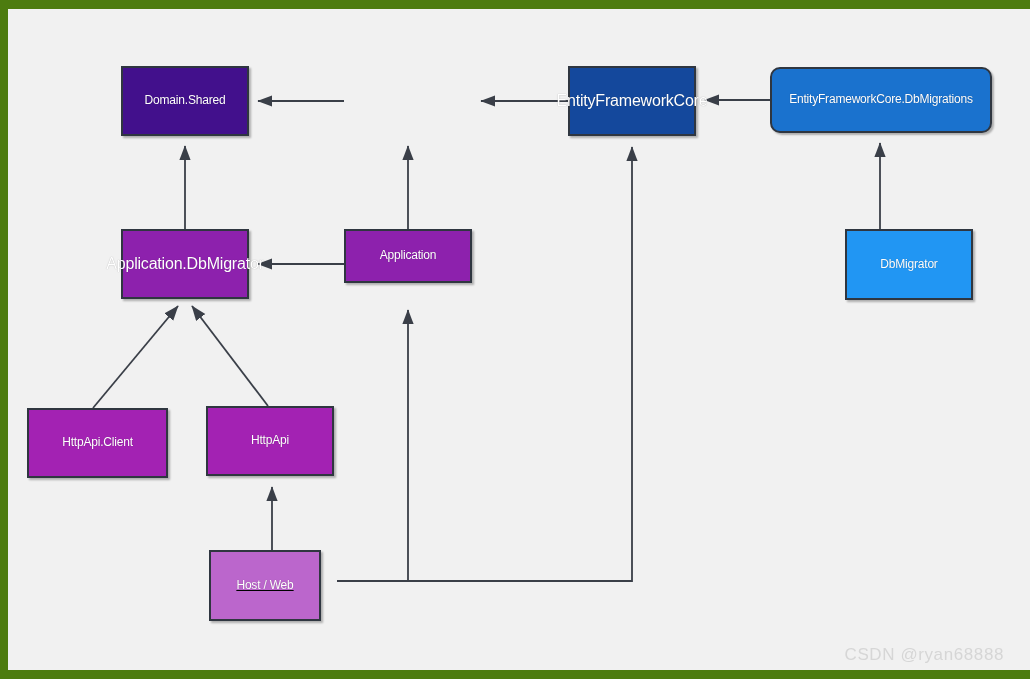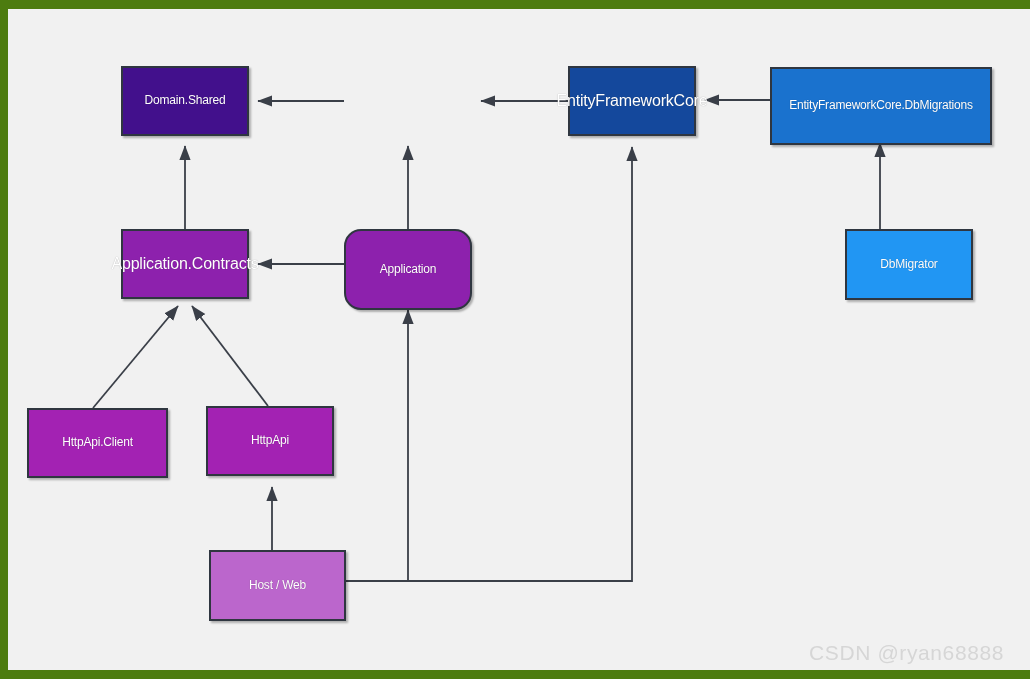--- a/index.html
+++ b/index.html
@@ -56,21 +56,21 @@
     text-shadow: 0 0 1px rgba(0,0,0,0.35);
   }
   .node-label.small {
     font-size: 16px;
   }
   #watermark {
     position: absolute;
     right: 26px;
     bottom: 14px;
     color: #d6d6d6;
-    font-size: 21px;
+    font-size: 17px;
     font-family: "Liberation Sans", sans-serif;
     letter-spacing: 0.6px;
     user-select: none;
   }
 </style>
 </head>
 <body>
 
 <div id="diagram-root">
   <div id="canvas"></div>
@@ -133,42 +133,42 @@
 
   <div class="node" style="left:121px; top:66px; width:128px; height:70px; background:#42108c;">
     <span class="node-label">Domain.Shared</span>
   </div>
 
 
   <div class="node" style="left:568px; top:66px; width:128px; height:70px; background:#14489c;">
     <span class="node-label small">EntityFrameworkCore</span>
   </div>
 
-  <div class="node" style="left:770px; top:67px; width:222px; height:78px; background:#1a72ce;">
+  <div class="node" style="left:770px; top:67px; width:222px; height:66px; background:#1a72ce;border-radius:10px;">
     <span class="node-label">EntityFrameworkCore.DbMigrations</span>
   </div>
 
   <div class="node" style="left:121px; top:229px; width:128px; height:70px; background:#8d21ad;">
-    <span class="node-label small">Application.Contracts</span>
+    <span class="node-label small">Application.DbMigrator</span>
   </div>
 
-  <div class="node" style="left:344px; top:229px; width:128px; height:81px; background:#8d21ad;border-radius:17px;">
+  <div class="node" style="left:344px; top:229px; width:128px; height:54px; background:#8d21ad;">
     <span class="node-label">Application</span>
   </div>
 
   <div class="node" style="left:817px; top:229px; width:128px; height:71px; background:#2196f3;margin-left:28px;">
     <span class="node-label">DbMigrator</span>
   </div>
 
   <div class="node" style="left:27px; top:408px; width:141px; height:70px; background:#a322b3;">
     <span class="node-label">HttpApi.Client</span>
   </div>
 
   <div class="node" style="left:206px; top:406px; width:128px; height:70px; background:#a322b3;">
     <span class="node-label">HttpApi</span>
   </div>
 
-  <div class="node" style="left:209px; top:550px; width:137px; height:71px; background:#bb66cc;">
+  <div class="node" style="left:209px; top:550px; width:112px; height:71px; background:#bb66cc;text-decoration:underline;">
     <span class="node-label">Host / Web</span>
   </div>
 
   <div id="watermark">CSDN @ryan68888</div>
 </div>
 
 </body></html>

